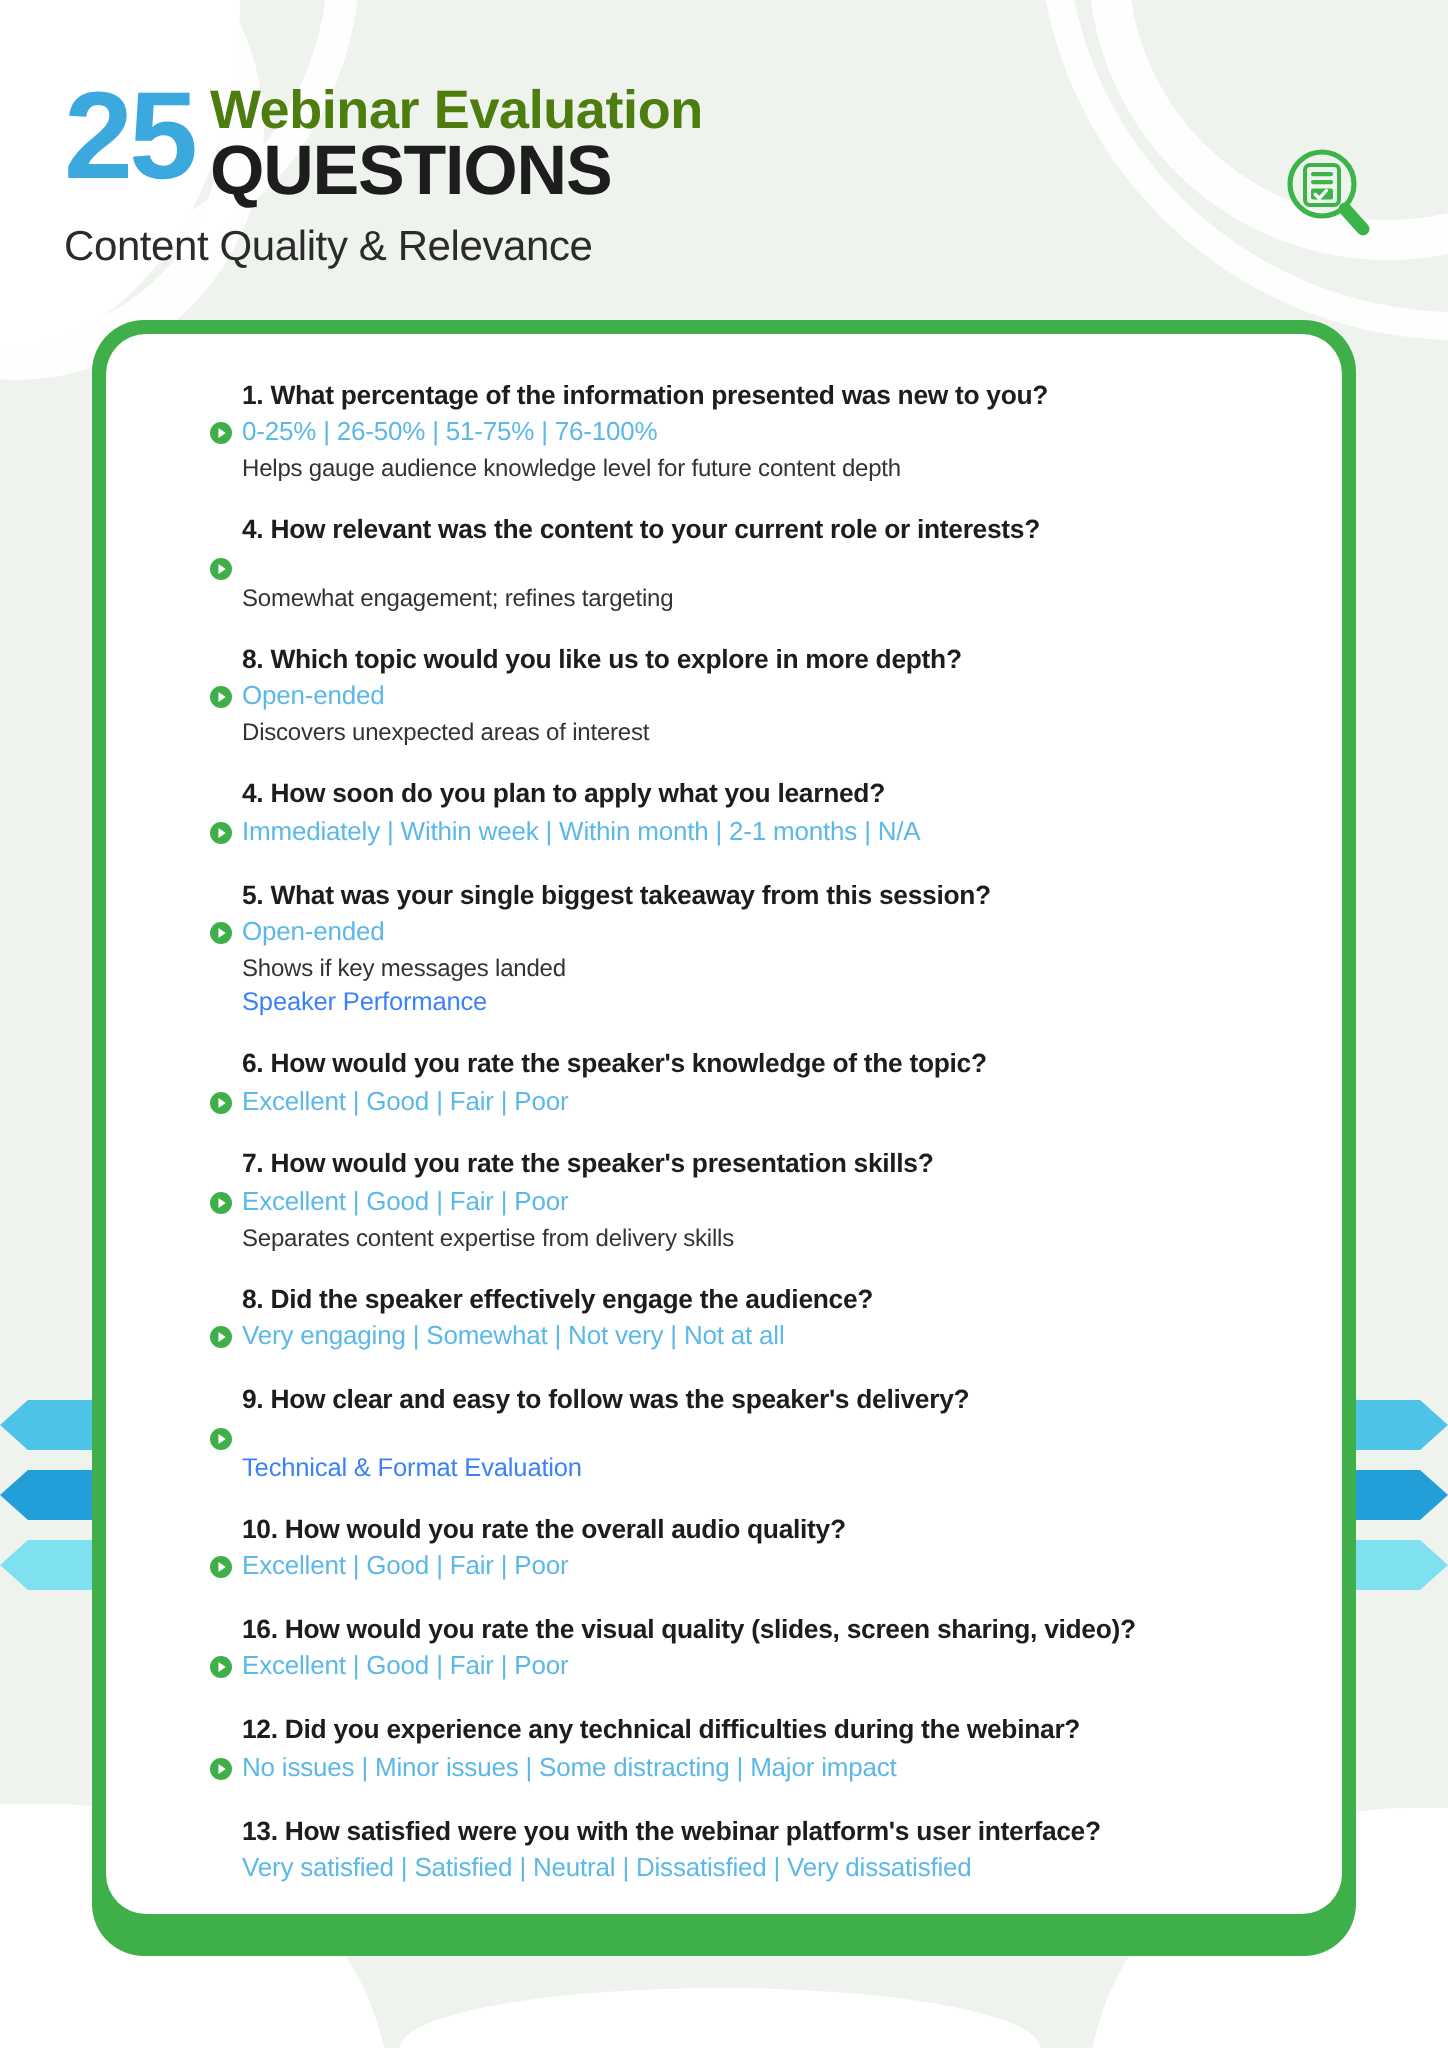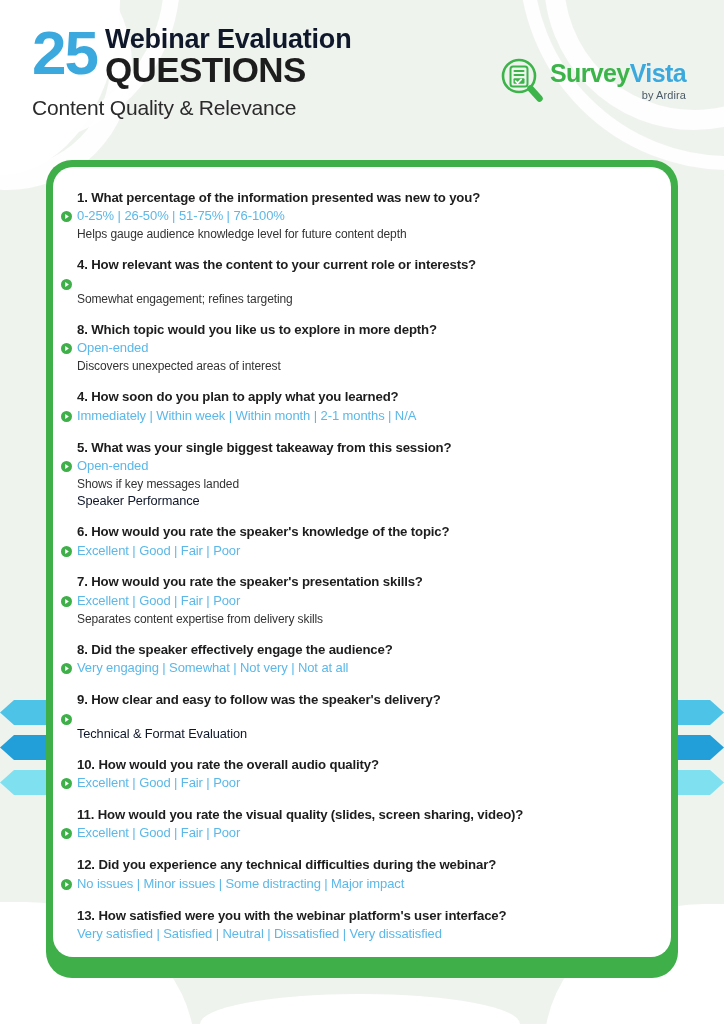--- a/index.html
+++ b/index.html
@@ -60,21 +60,21 @@
   }
   .bg-blob.bottom-mid {
     width: 320px; height: 60px;
     left: 200px; bottom: -30px;
     border-radius: 50% 50% 0 0;
   }
 
   
   .header {
     position: absolute;
-    left: 0; top: 0;
+    left: 0; top: 16px;
     width: 724px; height: 152px;
     z-index: 5;
   }
 
   .title-block {
     position: absolute;
     left: 32px; top: 24px;
   }
 
   .title-row {
@@ -91,21 +91,21 @@
   }
 
   .title-text {
     margin-left: 8px;
     padding-top: 2px;
   }
 
   .title-line1 {
     font-size: 27px;
     font-weight: 600;
-    color: #0f172a;
+    color: #4d7c0f;
     line-height: 1.02;
     letter-spacing: -0.2px;
   }
 
   .title-line2 {
     font-size: 35px;
     font-weight: 700;
     color: #1d1d1d;
     line-height: 1.0;
     letter-spacing: -0.6px;
@@ -180,21 +180,21 @@
   .card {
     position: absolute;
     left: 7px; top: 7px;
     width: 618px; height: 790px;
     background: #ffffff;
     border-radius: 20px;
     overflow: hidden;
   }
 
   .card-inner {
-    padding: 22px 26px 14px 24px;
+    padding: 22px 26px 14px 68px;
   }
 
   
   .q-block { margin-bottom: 14px; }
   .q-block:last-child { margin-bottom: 0; }
 
   .q-title {
     font-size: 13.2px;
     font-weight: 700;
     color: #1d1d1d;
@@ -227,21 +227,21 @@
   .q-note {
     font-size: 12px;
     color: #333333;
     line-height: 1.34;
     margin-top: 1px;
     letter-spacing: -0.1px;
   }
 
   .q-section {
     font-size: 12.8px;
-    color: #0f172a;
+    color: #3b82f6;
     line-height: 1.34;
     letter-spacing: -0.1px;
   }
 </style>
 </head>
 <body>
 
 <div class="page">
 
   <div class="bg-blob left-top"></div>
@@ -268,24 +268,20 @@
     <div class="logo">
       <svg class="logo-mark" viewBox="0 0 44 46">
         <circle cx="19" cy="18" r="16" fill="none" stroke="#3cb44a" stroke-width="2.6"></circle>
         <rect x="10.5" y="8.5" width="17" height="20" rx="2.5" fill="none" stroke="#3cb44a" stroke-width="2"></rect>
         <rect x="13.5" y="12" width="11" height="2.1" rx="1" fill="#3cb44a"></rect>
         <rect x="13.5" y="16" width="11" height="2.1" rx="1" fill="#3cb44a"></rect>
         <rect x="13.5" y="20.2" width="11" height="5.6" rx="1" fill="#3cb44a"></rect>
         <path d="M15.6 23.2 l2 2 l3.6 -3.9" fill="none" stroke="#ffffff" stroke-width="1.7" stroke-linecap="round" stroke-linejoin="round"></path>
         <path d="M30.5 30.5 L39.5 40.5" stroke="#3cb44a" stroke-width="6.5" stroke-linecap="round"></path>
       </svg>
-      <div class="logo-words">
-        <div class="logo-name"><span class="w1">Survey</span><span class="w2">Vista</span></div>
-        <div class="logo-sub">by Ardira</div>
-      </div>
     </div>
   </div>
 
   <div class="side-arrows left">
     <div class="arrow c1"></div>
     <div class="arrow c2"></div>
     <div class="arrow c3"></div>
   </div>
 
   <div class="side-arrows right">
@@ -396,21 +392,21 @@
             <div class="q-title">10. How would you rate the overall audio quality?</div>
             <div class="q-answer-row">
               <svg class="bullet-icon" viewBox="0 0 12 12">
                 <circle cx="6" cy="6" r="6" fill="#3faf4a"></circle>
                 <path d="M4.6 3.3 L8.6 6 L4.6 8.7 Z" fill="#ffffff"></path>
               </svg>
               <div class="q-answer">Excellent | Good | Fair | Poor</div>
             </div>
           </div>
           <div class="q-block">
-            <div class="q-title">11. How would you rate the visual quality (slides, screen sharing, video)?</div>
+            <div class="q-title">16. How would you rate the visual quality (slides, screen sharing, video)?</div>
             <div class="q-answer-row">
               <svg class="bullet-icon" viewBox="0 0 12 12">
                 <circle cx="6" cy="6" r="6" fill="#3faf4a"></circle>
                 <path d="M4.6 3.3 L8.6 6 L4.6 8.7 Z" fill="#ffffff"></path>
               </svg>
               <div class="q-answer">Excellent | Good | Fair | Poor</div>
             </div>
           </div>
           <div class="q-block">
             <div class="q-title">12. Did you experience any technical difficulties during the webinar?</div>

